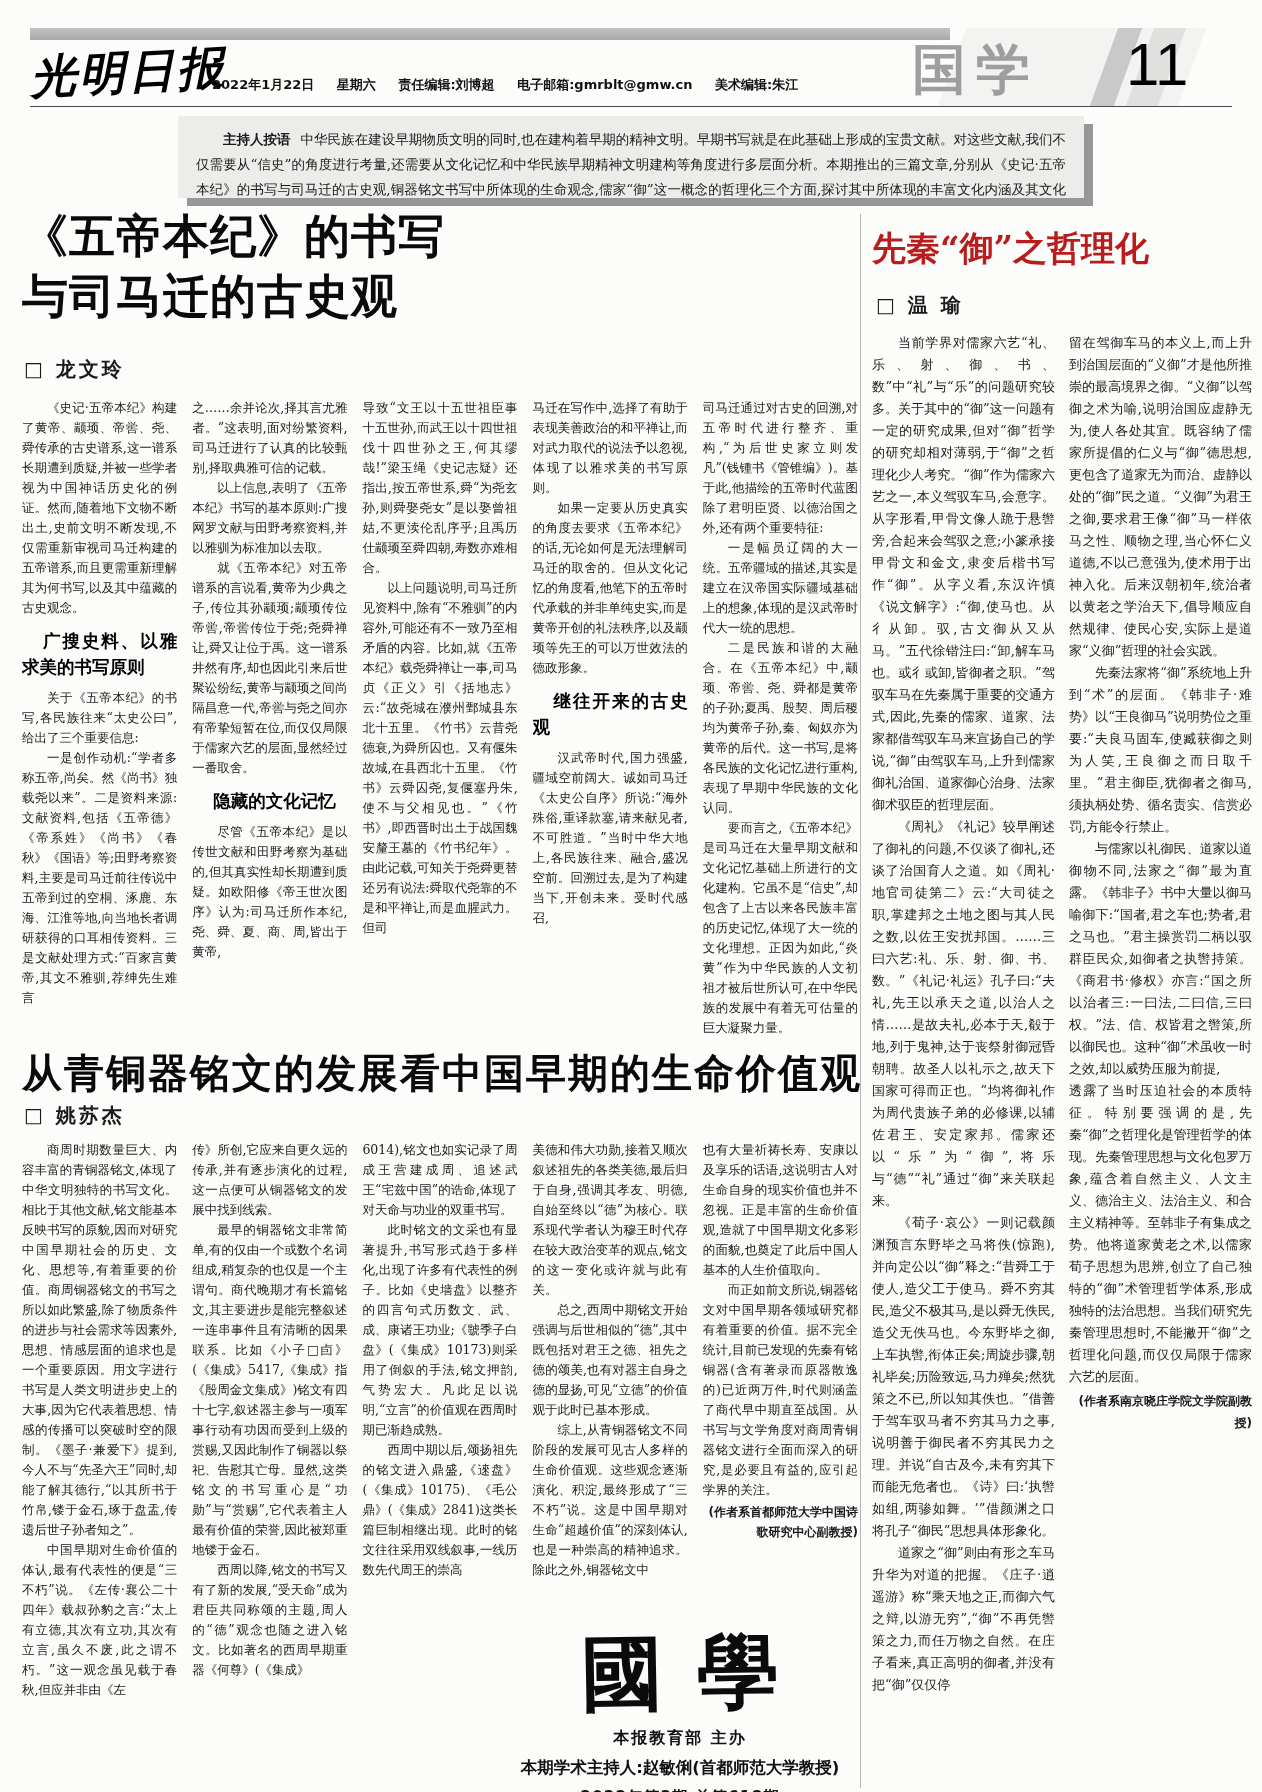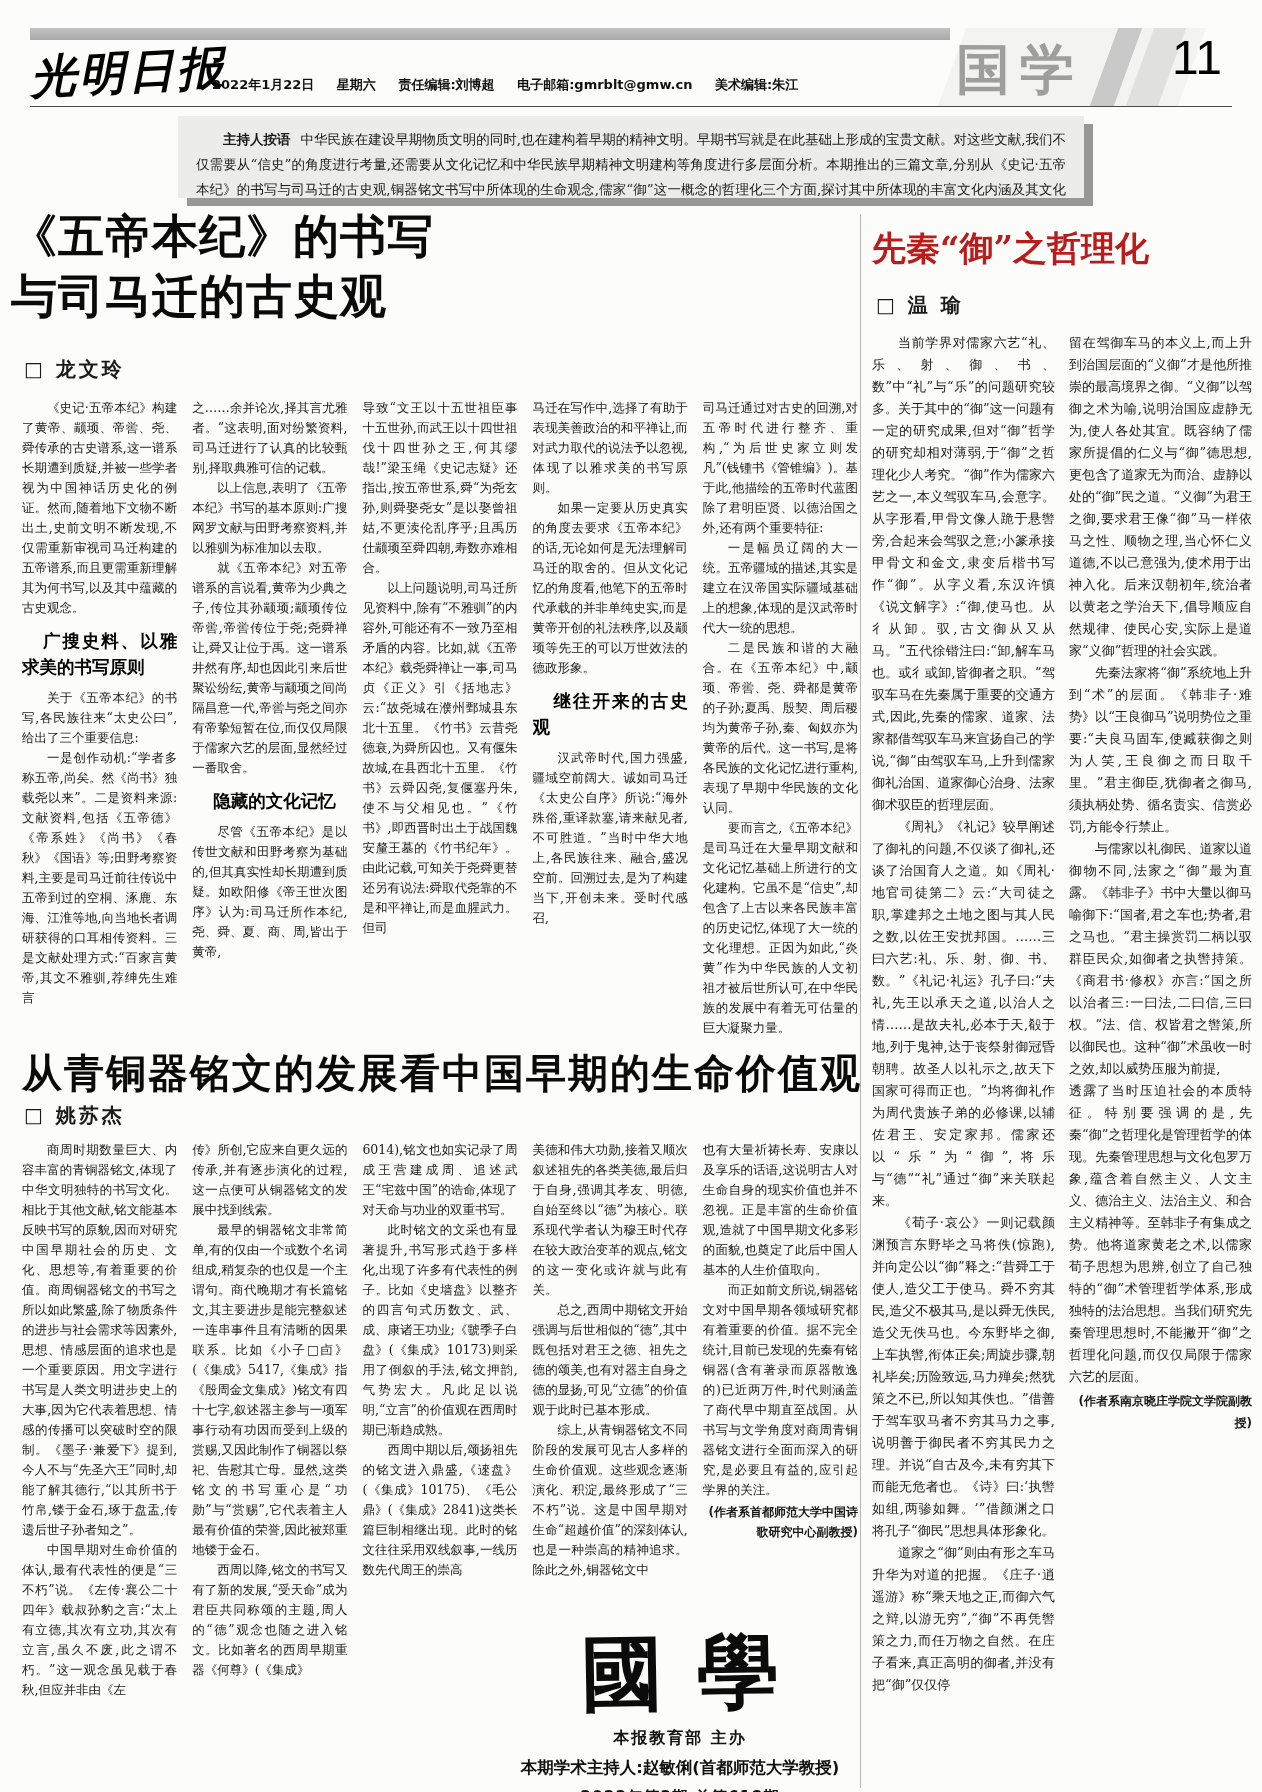--- a/index.html
+++ b/index.html
@@ -3,36 +3,36 @@
 <meta charset="utf-8">
 <style>
   html,body{margin:0;padding:0;background:#e8e8e6;}
   .page{position:relative;width:1262px;height:1792px;margin:0 auto;background:#fcfcfa;
         font-family:"DejaVu Serif","Liberation Serif",serif;color:#1a1a1a;overflow:hidden;}
   
   .topbar{position:absolute;left:30px;top:28px;width:920px;height:12px;background:linear-gradient(#c2c2c2,#a8a8a8);}
   .badge-bg{position:absolute;left:952px;top:28px;width:240px;height:78px;background:#f3f3f1;transform:skewX(-20deg);}
   .stripe1{position:absolute;left:1104px;top:28px;width:24px;height:78px;background:#c9c9c9;transform:skewX(-20deg);}
   .stripe2{position:absolute;left:1140px;top:28px;width:32px;height:78px;background:#e0e0de;transform:skewX(-20deg);}
-  .section-badge{position:absolute;left:956px;top:34px;font-size:54px;font-weight:900;color:#9e9e9e;
+  .section-badge{position:absolute;left:912px;top:34px;font-size:54px;font-weight:900;color:#9e9e9e;
         letter-spacing:10px;font-family:"DejaVu Serif",serif;}
-  .page-number{position:absolute;left:1172px;top:30px;font-size:48px;font-family:"Liberation Sans",sans-serif;color:#000;}
+  .page-number{position:absolute;left:1126px;top:30px;font-size:60px;font-family:"Liberation Sans",sans-serif;color:#000;}
   .masthead{position:absolute;left:30px;top:42px;font-size:46px;font-weight:900;font-style:italic;
         transform:rotate(-3deg);letter-spacing:3px;color:#000;}
   .dateline{position:absolute;left:212px;top:76px;font-size:13px;font-weight:700;
         font-family:"DejaVu Sans","Liberation Sans",sans-serif;color:#111;}
   .dateline span{margin-right:18px;}
   .header-rule{position:absolute;left:30px;top:106px;width:1202px;height:1px;background:#4a4a4a;}
   
   .editor-note{position:absolute;left:178px;top:116px;width:906px;height:82px;background:#ececea;
         box-shadow:9px 8px 0 #979797;padding:11px 18px;box-sizing:border-box;overflow:hidden;}
   .editor-note .txt{font-size:13.5px;line-height:25px;text-align:justify;text-indent:2em;}
   .editor-note b{font-family:"DejaVu Sans","Liberation Sans",sans-serif;margin-right:10px;}
   
-  .art-title-main{position:absolute;left:11px;top:206px;font-size:46px;line-height:60px;font-weight:900;
+  .art-title-main{position:absolute;left:22px;top:206px;font-size:46px;line-height:60px;font-weight:900;
         letter-spacing:1px;color:#0a0a0a;}
   .art-author{font-size:20px;font-weight:700;font-family:"DejaVu Sans","Liberation Sans",sans-serif;letter-spacing:3px;}
   .author-wudi{position:absolute;left:24px;top:356px;}
   .cols{position:absolute;display:flex;}
   .cols .col{flex:1;overflow:hidden;text-align:justify;}
   .wudi-cols{left:22px;top:398px;width:836px;height:638px;gap:15px;font-size:12.5px;line-height:20px;}
   .bronze-cols{left:22px;top:1140px;width:836px;height:648px;gap:15px;font-size:12.5px;line-height:20px;}
   .bronze-cols .col:nth-child(4){height:480px;}
   .bronze-cols .col:nth-child(5){height:462px;}
   .yu-cols{left:872px;top:332px;width:380px;height:1448px;gap:14px;font-size:13px;line-height:22px;}

